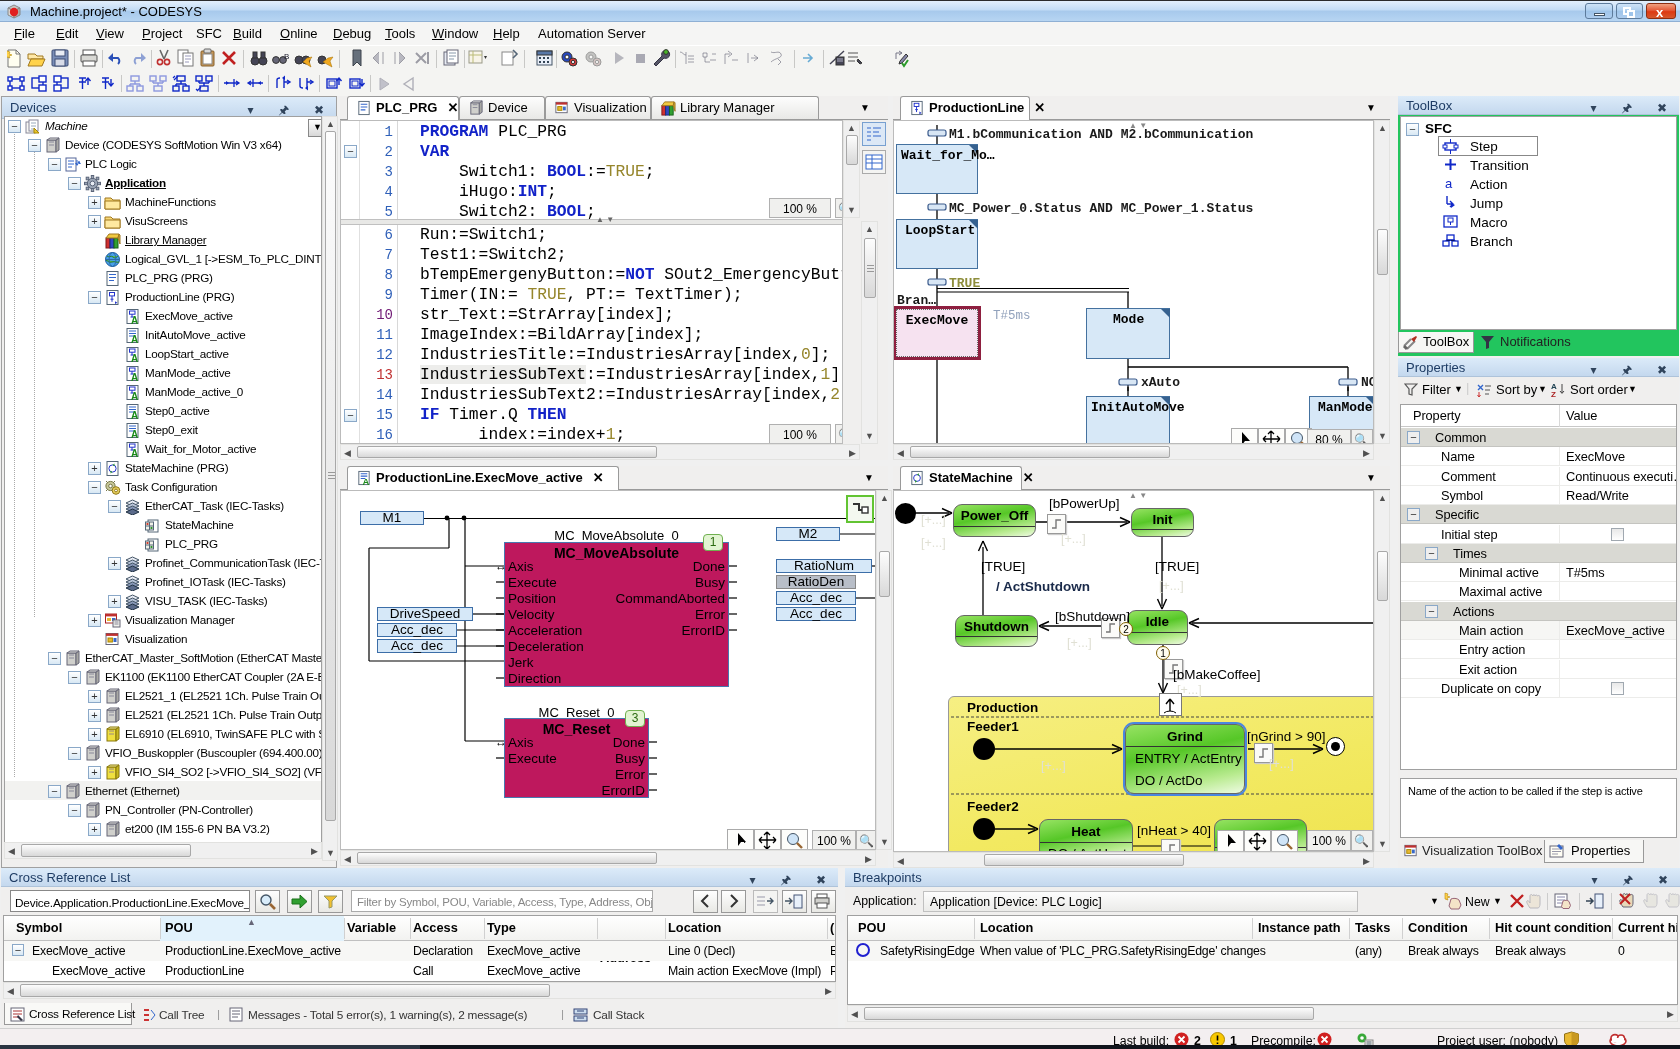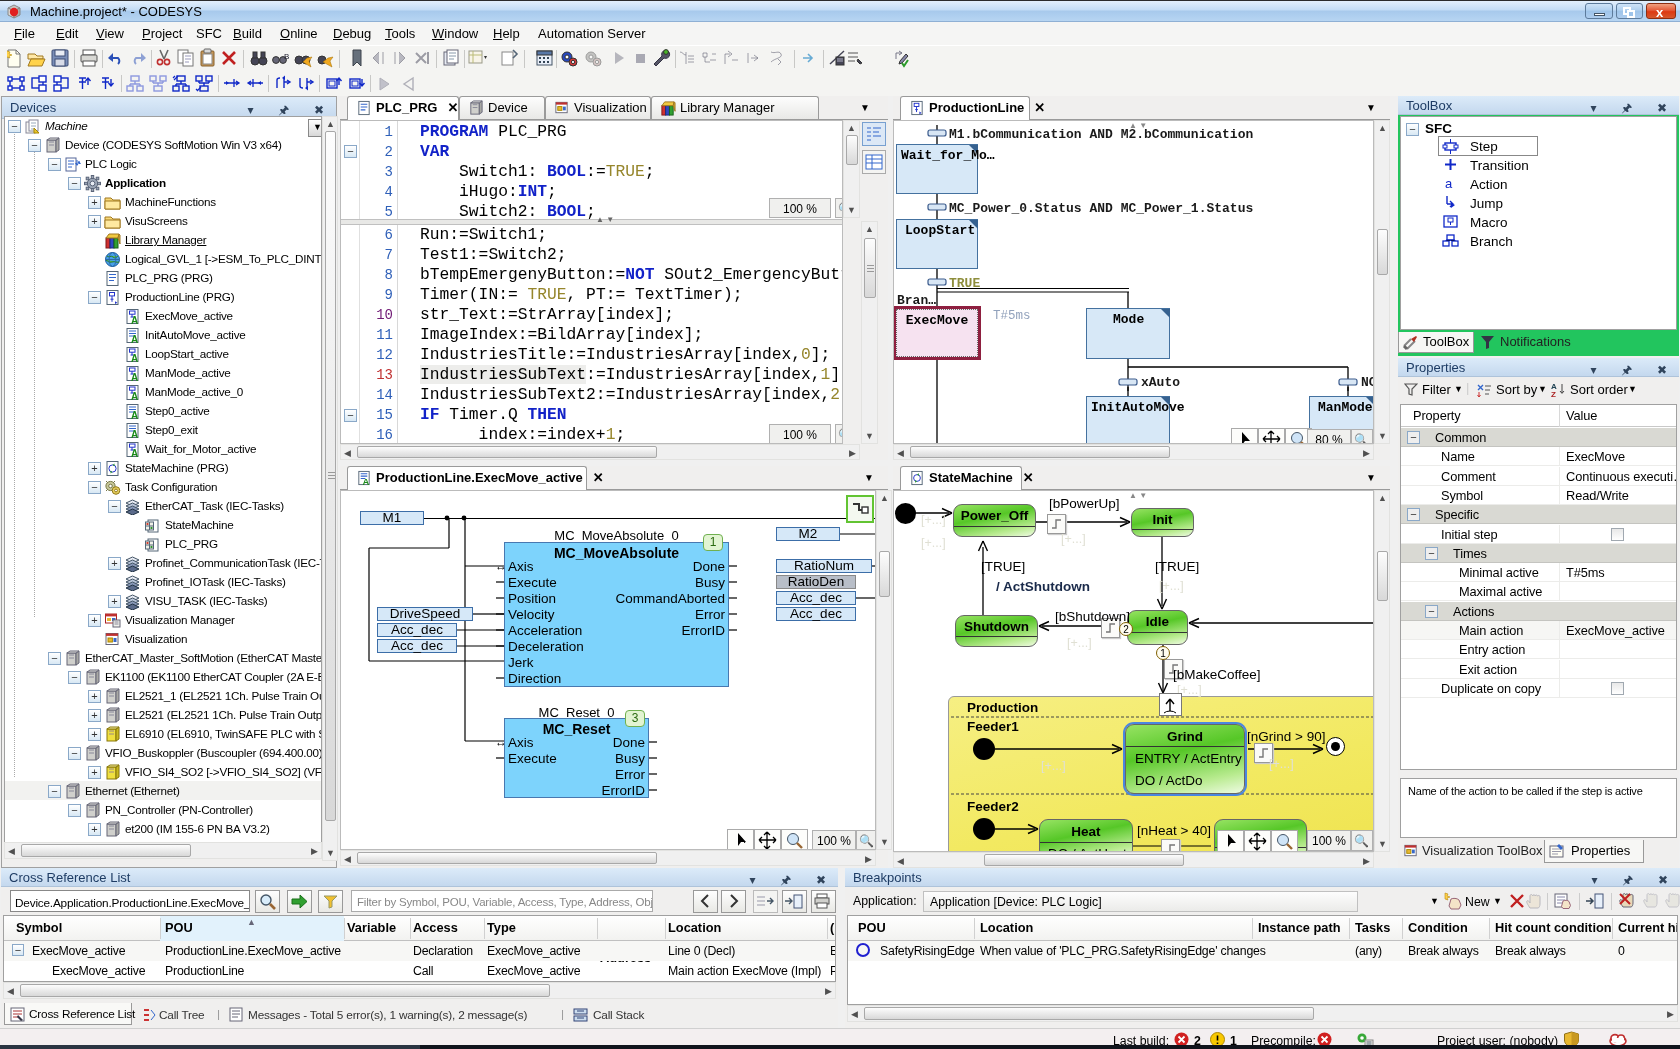--- a/index.html
+++ b/index.html
@@ -48,21 +48,21 @@
 
 
 .code { font-family:"Liberation Mono", monospace; font-size:16.3px; white-space:pre; color:#000; }
 .lnum { position:absolute; text-align:right; width:30px; color:#2e5fb8; font-family:"Liberation Mono", monospace; font-size:14px; }
 .kw { color:#1222c8; font-weight:bold; }
 .cv { color:#96862c; }
 
 
 .zbadge { position:absolute; background:#f0f0ee; border:1px solid #b0b0b0; font-size:12px; text-align:center; padding-top:3px; }
 .fbox { position:absolute; background:#d6e8f8; border:1px solid #3c6ea8; font-size:13.5px; text-align:center; color:#000; }
-.fbd-block { position:absolute; background:#7dd3fc; border:1px solid #4878b0; }
+.fbd-block { position:absolute; background:#be185d; border:1px solid #4878b0; }
 
 
 #statusbar { position:absolute; left:0; top:1028px; width:1680px; height:17px; background:#f3eff0; border-top:1px solid #d0d0d0; }
 </style>
 </head>
 <body>
 <svg width="0" height="0" style="position:absolute">
     <defs>
 <symbol id="i-machine" viewBox="0 0 17 17">
         <rect x="2" y="4" width="9" height="11" fill="#f8f8f4" stroke="#889"></rect>
@@ -520,21 +520,21 @@
 <div class="tnode" style="left:60px;top:21px;">Device (CODESYS SoftMotion Win V3 x64)</div>
 <div class="pm" style="left:43px;top:41px;">−</div>
 <svg class="abs" style="left:59px;top:39px" width="17" height="17">
         <use href="#i-plc"></use>
       </svg>
 <div class="tnode" style="left:80px;top:40px;">PLC Logic</div>
 <div class="pm" style="left:63px;top:60px;">−</div>
 <svg class="abs" style="left:79px;top:58px" width="17" height="17">
         <use href="#i-app"></use>
       </svg>
-<div class="tnode" style="left:100px;top:59px;font-weight:bold;">Application</div>
+<div class="tnode" style="left:100px;top:59px;font-weight:bold;text-decoration:underline;">Application</div>
 <div class="pm" style="left:83px;top:79px;">+</div>
 <svg class="abs" style="left:99px;top:77px" width="17" height="17">
         <use href="#i-folder"></use>
       </svg>
 <div class="tnode" style="left:120px;top:78px;">MachineFunctions</div>
 <div class="pm" style="left:83px;top:98px;">+</div>
 <svg class="abs" style="left:99px;top:96px" width="17" height="17">
         <use href="#i-folder"></use>
       </svg>
 <div class="tnode" style="left:120px;top:97px;">VisuScreens</div>
@@ -793,21 +793,21 @@
         <div class="arr" style="left:3px;top:3px;">◀</div>
         <div class="thumb" style="left:16px;top:1px;width:300px;height:12px;"></div>
         <div class="arr" style="right:3px;top:3px;">▶</div>
       </div>
 </div>
   </div>
 
 <div id="fbdgroup" class="abs" style="left:340px;top:466px;width:548px;height:402px;background:#f0efee;">
     <div class="abs" style="left:0;top:0;width:548px;height:402px;background:#f0efee;">
 <div class="abs" style="left:0;top:0;width:548px;height:24px;border-bottom:1px solid #9a9a9a;">
-<div class="dtab active" style="left:7px;width:240px;"><svg class="abs" style="left:8px;top:3px" width="16" height="16">
+<div class="dtab active" style="left:7px;width:272px;"><svg class="abs" style="left:8px;top:3px" width="16" height="16">
             <use href="#i-act1"></use>
           </svg>ProductionLine.ExecMove_active<span class="x">✕</span></div>
 <span class="abs" style="left:524px;top:6px;font-size:10px;">▼</span>
 </div>
 <div class="abs" style="left:0;top:24px;width:536px;height:360px;background:#fff;border:1px solid #bbb;overflow:hidden;">
 <svg class="abs" style="left:0;top:0" width="536" height="360">
           <path d="M83 27.5L547 27.5" stroke="#000" stroke-width="1.2" fill="none"></path>
           <circle cx="106" cy="27" r="2.4" fill="#000"></circle>
           <circle cx="123" cy="27" r="2.4" fill="#000"></circle>
           <path d="M108 27L108 57" stroke="#000" stroke-width="1.2" fill="none"></path>

